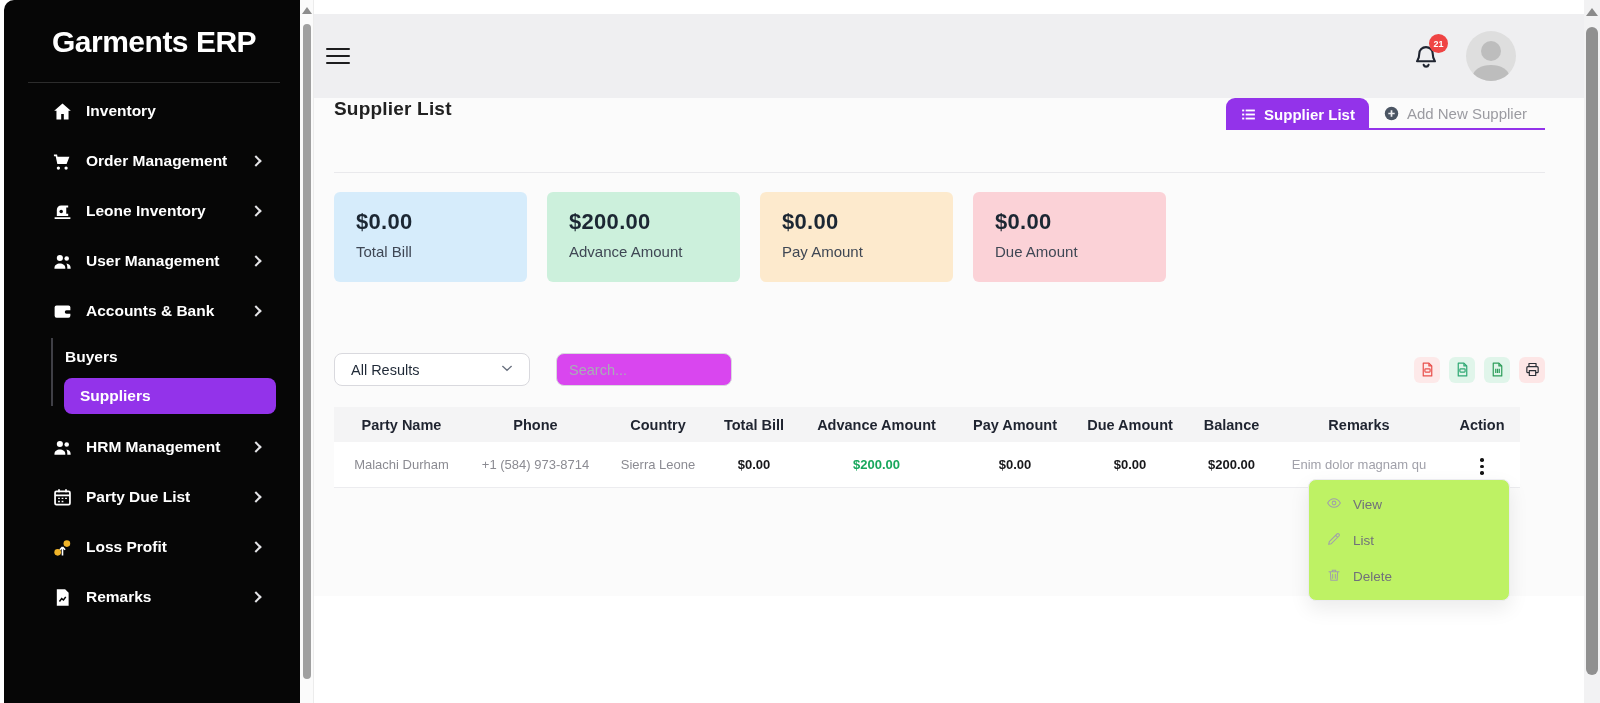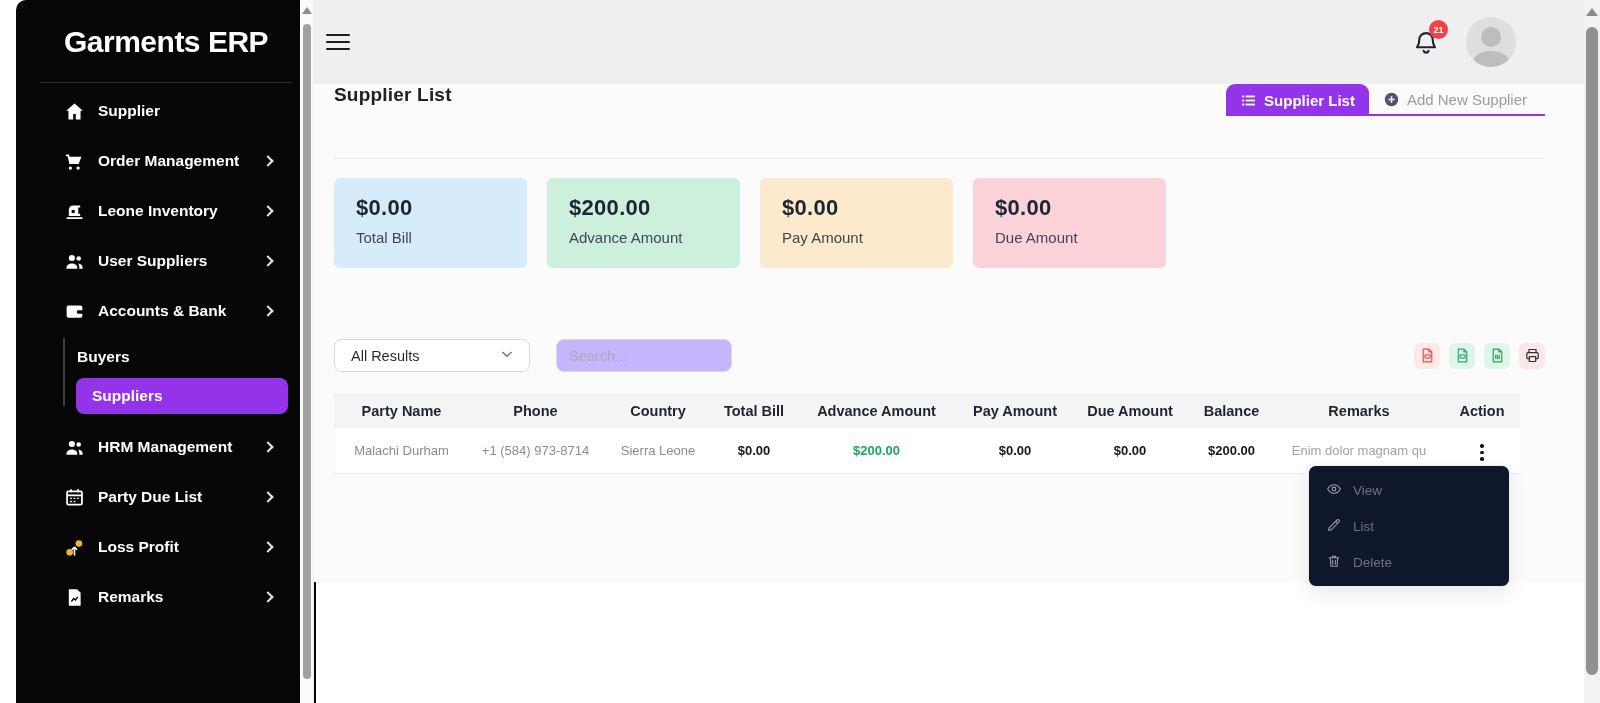--- a/index.html
+++ b/index.html
@@ -1,21 +1,21 @@
 <!DOCTYPE html>
 <html><head>
 <meta charset="utf-8">
 <style>
   * { margin:0; padding:0; box-sizing:border-box; }
   html,body { width:1600px; height:703px; overflow:hidden; background:#fff;
     font-family:"Liberation Sans", sans-serif; }
   .app { position:relative; width:1600px; height:703px; }
 
   
-  .sidebar { position:absolute; left:16px; top:0; width:300px; height:703px;
+  .sidebar { position:absolute; left:4px; top:0; width:300px; height:703px;
     background:#060606; border-top-left-radius:10px; }
   .brand { padding:22px 0 0 48px; color:#fff; font-size:30px; font-weight:800;
     letter-spacing:-0.5px; line-height:40px; }
   .brand-divider { margin:20px 24px 0 24px; height:1px; background:#2c2c2c; }
   nav { margin-top:3px; }
   .nav-item { height:50px; display:flex; align-items:center; padding:0 44px 0 48px;
     color:#fff; font-size:15.5px; font-weight:600; cursor:pointer; }
   .nav-icon { width:21px; height:21px; margin-right:13px; flex:0 0 auto; color:#fff; }
   .nav-icon svg { width:100%; height:100%; display:block; }
   .chev { margin-left:auto; width:8px; height:8px; border-right:2px solid #e4e4e7;
@@ -34,21 +34,21 @@
   
   .side-scroll { position:absolute; left:300px; top:0; width:14px; height:703px;
     background:#fbfbfb; border-right:1px solid #ececec; }
   .side-scroll .arrow { position:absolute; top:7px; left:2px; width:0; height:0;
     border-left:5px solid transparent; border-right:5px solid transparent;
     border-bottom:7px solid #8d8d8d; }
   .side-scroll .thumb { position:absolute; left:3px; top:24px; width:8px; height:655px;
     background:#a0a0a0; border-radius:4px; }
 
   
-  .main { position:absolute; left:314px; top:0; width:1270px; height:582px; background:#fbfbfb; }
+  .main { position:absolute; left:314px; top:14px; width:1270px; height:582px; background:#fbfbfb; }
   .topbar { height:84px; background:#efeff1; display:flex; align-items:center;
     justify-content:space-between; padding:0 68px 0 12px; }
   .hamburger { width:24px; cursor:pointer; }
   .hamburger span { display:block; height:2px; background:#1c1c1e; margin:5px 0; border-radius:2px; }
   .topbar-right { display:flex; align-items:center; gap:26px; }
   .bell-wrap { position:relative; width:28px; height:28px; cursor:pointer; }
   .bell-wrap svg { width:28px; height:28px; }
   .badge { position:absolute; top:-8px; right:-8px; min-width:19px; height:19px;
     background:#ef4444; color:#fff; font-size:9px; font-weight:700; border-radius:50%;
     display:flex; align-items:center; justify-content:center; }
@@ -80,21 +80,21 @@
   .stat-orange { background:#fdeacd; }
   .stat-pink   { background:#fbd2d7; }
 
   .filter-row { display:flex; align-items:center; margin-top:71px; }
   .select { width:196px; height:33px; border:1px solid #d9d9de; border-radius:8px;
     background:#fff; display:flex; align-items:center; justify-content:space-between;
     padding:0 14px 0 16px; font-size:14.5px; color:#1f2937; cursor:pointer; }
   .select svg { width:16px; height:16px; }
   .search { margin-left:26px; width:176px; height:33px; border:1px solid #d9d9de;
     border-radius:8px; padding:0 12px; font-size:14.5px; color:#1f2937;
-    background:#c4b5fd; outline:none; font-family:"Liberation Sans", sans-serif; }
+    background:#d946ef; outline:none; font-family:"Liberation Sans", sans-serif; }
   .search::placeholder { color:#a8adb5; }
   .export-group { margin-left:auto; display:flex; gap:9px; }
   .xbtn { width:26px; height:26px; border-radius:6px; display:flex; align-items:center;
     justify-content:center; cursor:pointer; border:none; }
   .xbtn svg { width:17px; height:17px; display:block; }
   .xbtn.red   { background:#fde9e9; }
   .xbtn.green { background:#e0f5ea; }
   .xbtn.pink  { background:#fde6e6; }
 
   table { margin-top:21px; width:1186px; border-collapse:collapse; background:#fff; }
@@ -103,21 +103,21 @@
   td { height:45px; font-size:13px; text-align:center; border-bottom:1px solid #ececef;
     white-space:nowrap; }
   td.muted { color:#8b8b92; }
   td.amount { font-weight:700; color:#18181b; }
   td.pos { font-weight:700; color:#18a75c; }
   td.remarks { color:#a1a1aa; }
   .kebab { display:inline-flex; flex-direction:column; gap:3px; padding:4px 8px; cursor:pointer; }
   .kebab i { width:3.5px; height:3.5px; border-radius:50%; background:#151515; }
 
   .action-menu { position:absolute; left:994px; top:381px; width:202px;
-    background:#0f172a; border:1px solid #ececf0; border-radius:8px; padding:6px 0;
+    background:#bef264; border:1px solid #ececf0; border-radius:8px; padding:6px 0;
     box-shadow:0 8px 20px rgba(0,0,0,.08); }
   .menu-item { height:36px; display:flex; align-items:center; gap:11px;
     padding-left:17px; font-size:13.5px; color:#71717a; cursor:pointer; }
   .menu-item svg { width:16px; height:16px; color:#a1a1aa; }
 
   
   .page-scroll { position:absolute; right:0; top:0; width:16px; height:703px; background:#f2f2f3; }
   .page-scroll .arrow { position:absolute; top:8px; left:2px; width:0; height:0;
     border-left:6px solid transparent; border-right:6px solid transparent;
     border-bottom:8px solid #8a8a8a; }
@@ -133,21 +133,21 @@
     <div class="brand">Garments ERP</div>
     <div class="brand-divider"></div>
     <nav>
 
       <div class="nav-item">
         <span class="nav-icon">
           <svg viewBox="0 0 24 24" fill="currentColor">
               <path d="M12 2.8l9.5 8.4h-2.6V21h-5.4v-6.2h-3V21H5.1v-9.8H2.5z"></path>
             </svg>
         </span>
-        <span>Supplier</span>
+        <span>Inventory</span>
       </div>
 
       <div class="nav-item">
         <span class="nav-icon">
           <svg viewBox="0 0 24 24" fill="currentColor">
               <path d="M7.3 17.6a1.9 1.9 0 101.9 1.9 1.9 1.9 0 00-1.9-1.9zm8.8 0a1.9 1.9 0 101.9 1.9 1.9 1.9 0 00-1.9-1.9zM7.6 14.8h9.1l3.2-8.3H6.3l-.5-2.6H2.2v2h2l1.9 8.9z"></path>
             </svg>
         </span>
         <span>Order Management</span>
         <span class="chev"></span>
@@ -166,21 +166,21 @@
 
       <div class="nav-item">
         <span class="nav-icon">
           <svg viewBox="0 0 24 24" fill="currentColor">
               <circle cx="9" cy="8" r="3.5"></circle>
               <path d="M2.8 19.3c0-3 2.8-5 6.2-5s6.2 2 6.2 5v.9H2.8z"></path>
               <circle cx="16.8" cy="8.6" r="2.6"></circle>
               <path d="M16.4 14.4c2.7.3 4.9 2 4.9 4.7v1.1h-3.8v-1c0-1.9-.4-3.6-1.1-4.8z"></path>
             </svg>
         </span>
-        <span>User Suppliers</span>
+        <span>User Management</span>
         <span class="chev"></span>
       </div>
 
       <div class="nav-item">
         <span class="nav-icon">
           <svg viewBox="0 0 24 24" fill="currentColor">
               <path d="M3 7.2A2.2 2.2 0 015.2 5h13.6A2.2 2.2 0 0121 7.2v9.6a2.2 2.2 0 01-2.2 2.2H5.2A2.2 2.2 0 013 16.8zM16.6 10.5a2 2 0 000 4H21v-4z"></path>
               <circle cx="17" cy="12.5" r="1" fill="#060606"></circle>
             </svg>
         </span>

